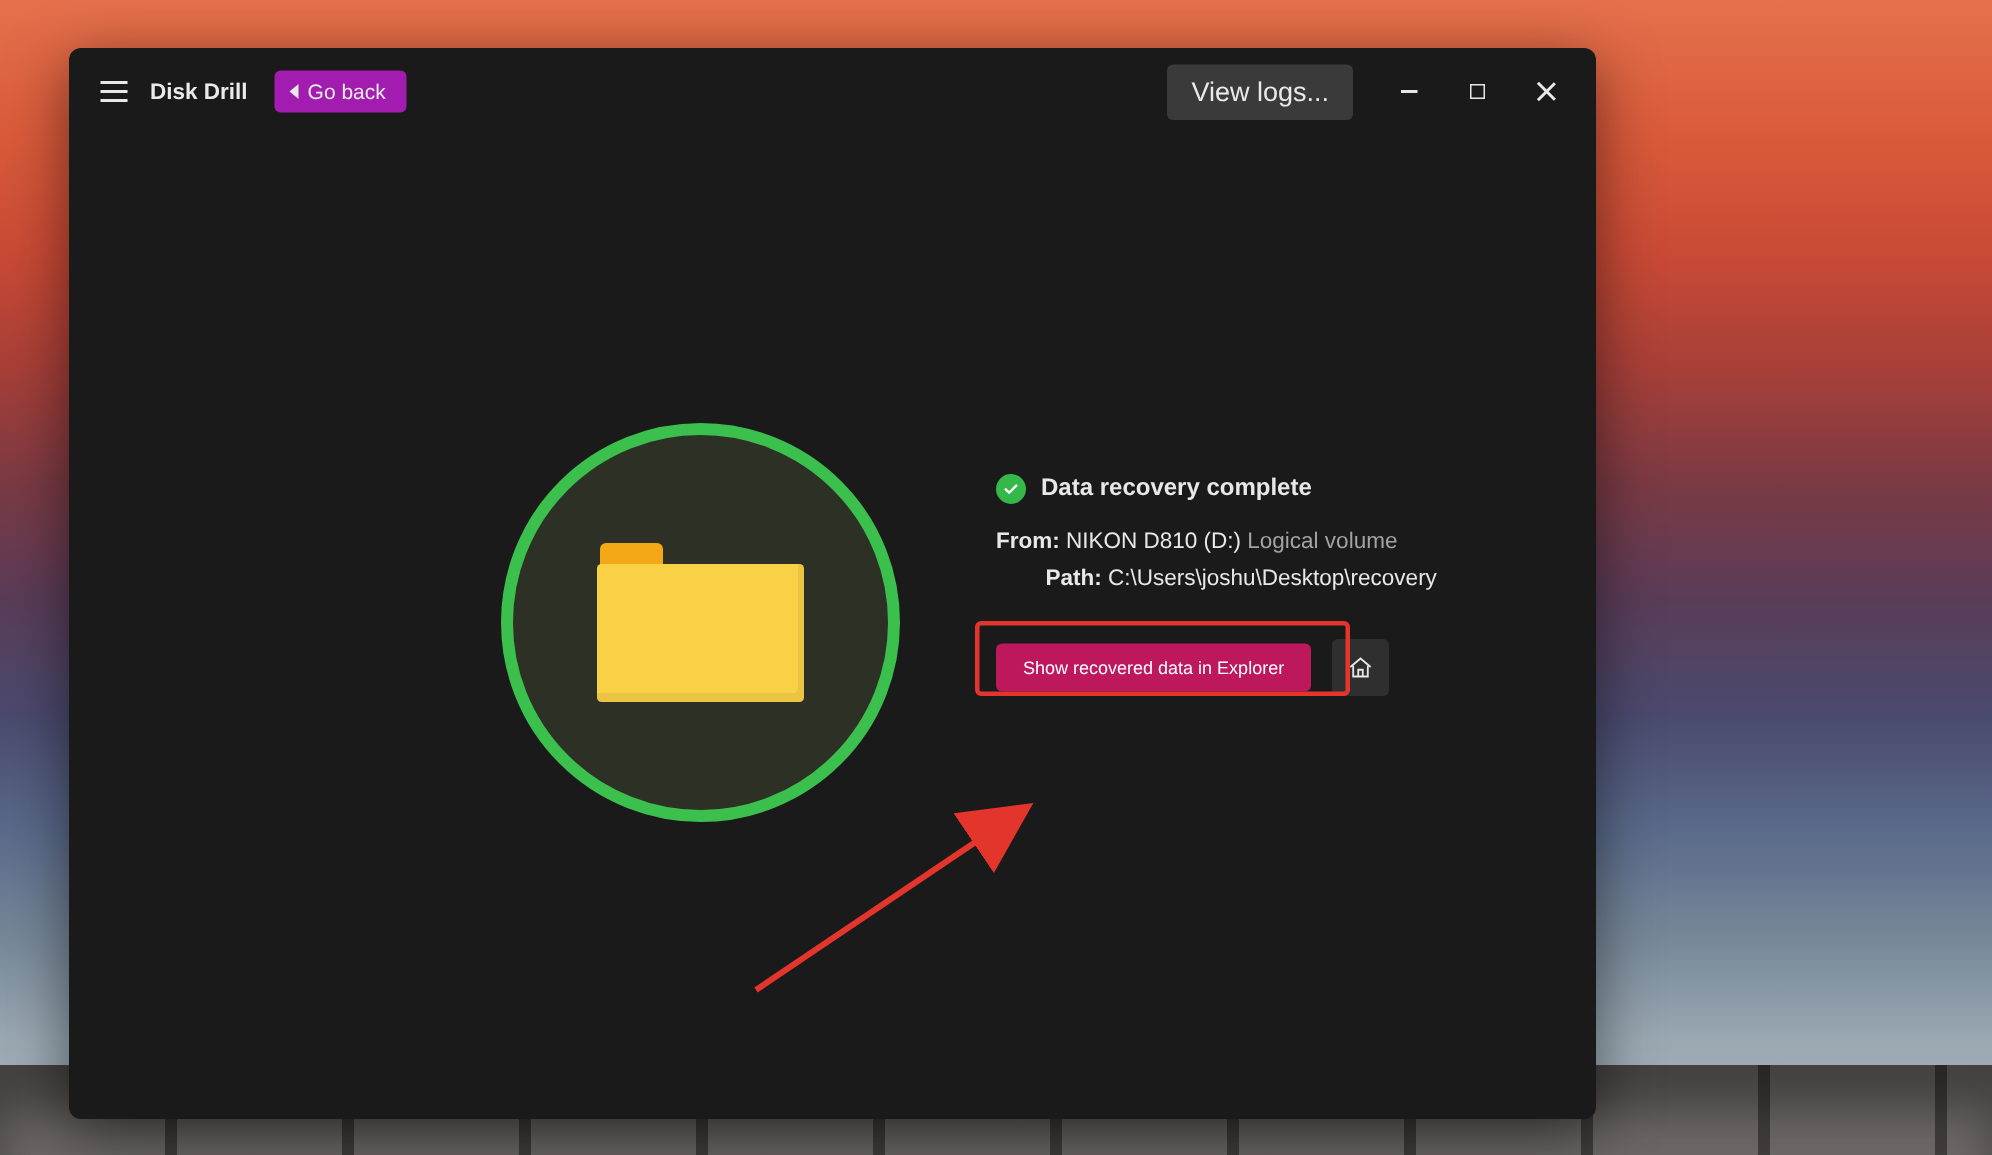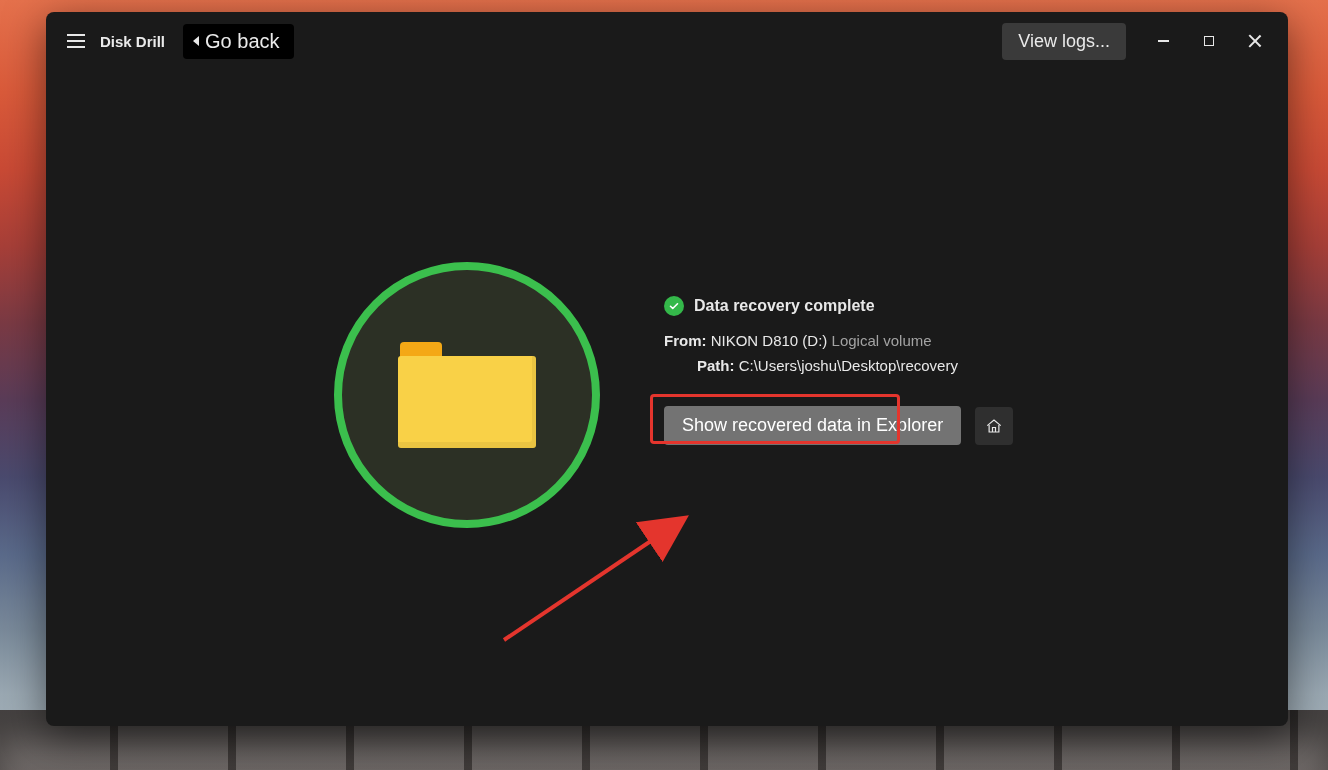--- a/index.html
+++ b/index.html
@@ -15,21 +15,21 @@
   
   .pier {
     position: absolute; left: 0; right: 0; bottom: 0; height: 60px;
     background:
       repeating-linear-gradient(90deg,
         rgba(60,40,30,0.55) 0 110px, rgba(30,20,15,0.75) 110px 118px);
     box-shadow: inset 0 30px 30px rgba(0,0,0,0.35);
   }
 
   .window {
-    position: absolute; left: 46px; top: 12px; width: 1242px; height: 714px;
+    position: absolute; left: 46px; top: 32px; width: 1018px; height: 714px;
     background: #1a1a1a; border-radius: 8px; color: #eaeaea;
     box-shadow: 0 10px 40px rgba(0,0,0,0.5);
     display: flex; flex-direction: column;
   }
 
   
   .titlebar {
     height: 58px; display: flex; align-items: center; padding: 0 10px;
   }
   .hamburger {
@@ -37,22 +37,22 @@
     border-radius:4px; cursor:pointer;
   }
   .brlines, .brlines::before, .brlines::after {
     content:""; display:block; width:18px; height:2px; background:#e8e8e8; position:relative;
   }
   .brlines::before { position:absolute; top:-6px; }
   .brlines::after  { position:absolute; top: 6px; }
   .app-title { font-size:15px; font-weight:600; margin-left:4px; margin-right:18px; }
   .go-back {
     display:flex; align-items:center; gap:6px;
-    background:#000000; border-radius:4px; padding:6px 14px 6px 10px;
-    font-size:20px; cursor:pointer;
+    background:#a21caf; border-radius:4px; padding:6px 14px 6px 10px;
+    font-size:14px; cursor:pointer;
   }
   .chev-left {
     width:0; height:0; border-top:5px solid transparent; border-bottom:5px solid transparent;
     border-right:6px solid #e8e8e8; display:inline-block;
   }
   .spacer { flex:1; }
   .view-logs {
     background:#3a3a3a; border-radius:4px; padding:8px 16px;
     font-size:18px; cursor:pointer; margin-right:14px;
   }
@@ -102,21 +102,21 @@
   .kv .label { font-weight:600; }
   .kv .muted { color:#a3a3a3; }
   .kv + .kv { margin-top:8px;margin-left:33px; }
 
   .action-row { position:relative; margin-top:32px; display:flex; align-items:center; gap:14px; }
   .highlight-box {
     position:absolute; left:-14px; top:-12px; width:250px; height:50px;
     border:3px solid #e4352d; border-radius:4px; pointer-events:none;
   }
   .primary-btn {
-    background:#737373; color:#fff; font-size:18px; font-weight:500;
+    background:#be185d; color:#fff; font-size:12px; font-weight:500;
     padding:9px 18px; border-radius:4px; cursor:pointer; white-space:nowrap;
   }
   .home-btn {
     width:38px; height:38px; background:#2f2f2f; border-radius:4px;
     display:flex; align-items:center; justify-content:center; cursor:pointer;
   }
   .home-btn svg { width:18px; height:18px; fill:none; stroke:#e8e8e8; stroke-width:1.6; }
 
   
   .arrow {

